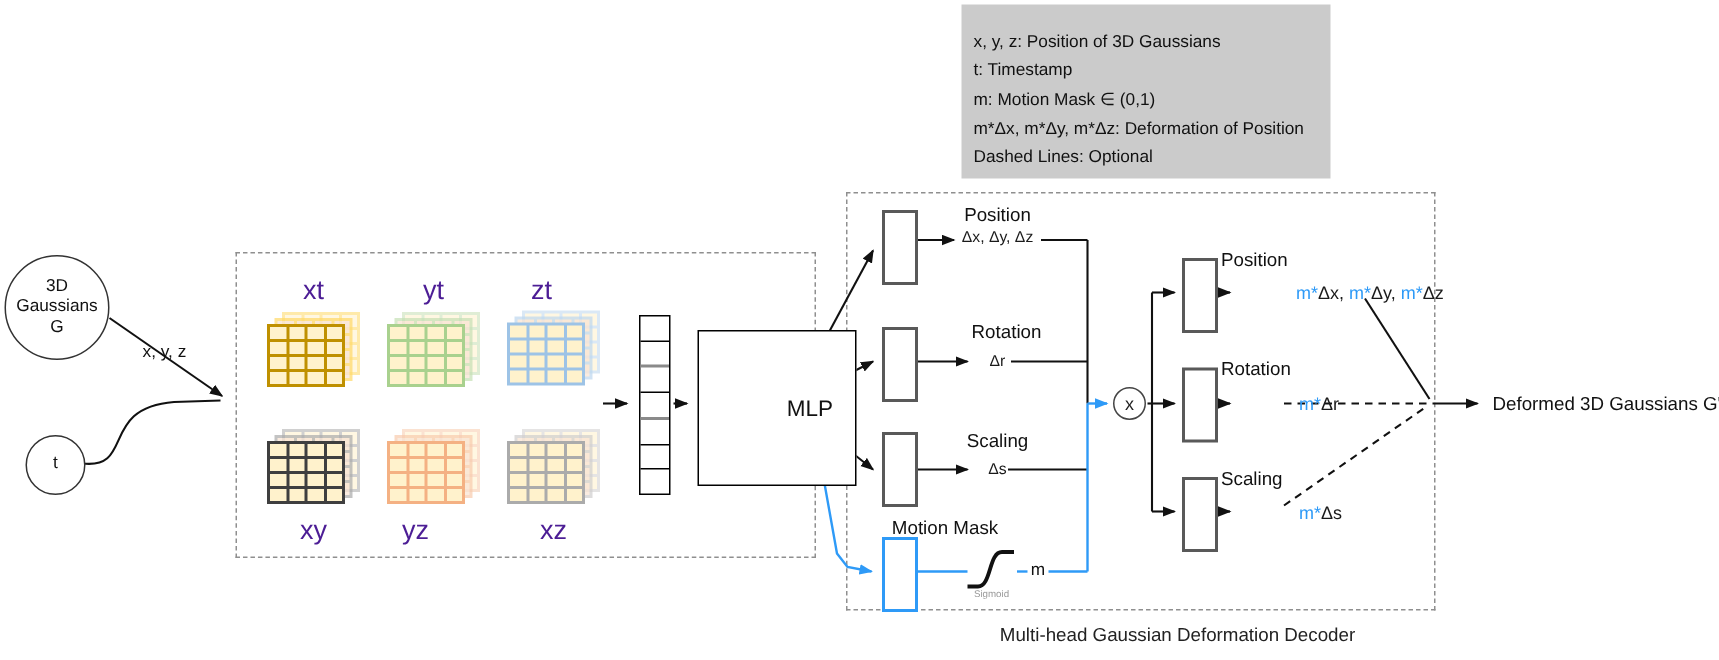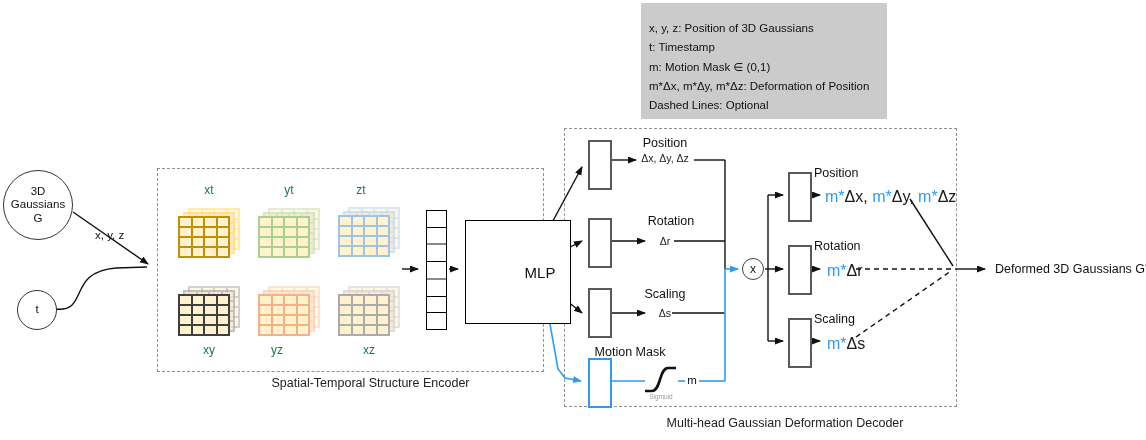--- a/index.html
+++ b/index.html
@@ -23,35 +23,35 @@
   
   .stack{width:62px;height:50px;}
   .layer{position:absolute;width:52px;height:42px;display:grid;
     grid-template-columns:repeat(4,1fr);grid-template-rows:repeat(4,1fr);
     gap:2px;padding:2px;box-sizing:border-box;}
   .layer div{background:var(--cell-fill,#FFF2CC);}
   .layer.back{left:10px;top:0;opacity:.55;}
   .layer.mid{left:5px;top:4px;opacity:.7;}
   .layer.mid div{background:#F8E3D2;}
   .layer.front{left:0;top:8px;}
-  .plane-label{font-size:12px;color:#15803d;}
+  .plane-label{font-size:18px;color:#4c1d95;}
   
   .vector{width:21px;height:120px;border:1px solid #000;box-sizing:border-box;
     display:flex;flex-direction:column;background:#fff;}
   .vcell{flex:1;border-bottom:1px solid #000;}
   .vcell:nth-child(2),.vcell:nth-child(4){border-bottom:2px solid #8a8a8a;}
   .vcell:last-child{border-bottom:none;}
   
   .mlp{border:1.5px solid #000;background:#fff;display:flex;align-items:center;
     justify-content:center;font-size:15px;padding-left:44px;}
   .head{width:20px;height:46px;border:2.5px solid #595959;background:#fff;box-sizing:content-box;}
   .head.blue{border-color:var(--accent,#2E9AF7);}
   .head-label{font-size:12.5px;color:#111;}
   .sym{font-size:10.5px;color:#1a1a1a;}
-  .rich{font-size:16px;color:#1a1a1a;}
+  .rich{font-size:12px;color:#1a1a1a;margin-left:39px;}
   .accent-text{color:var(--accent,#2E9AF7);}
   .tiny{font-size:6.5px;color:#9a9a9a;}
   .mult{width:20px;height:20px;border:1.5px solid #444;border-radius:50%;background:#fff;
     display:flex;align-items:center;justify-content:center;font-size:12px;color:#222;}
   svg{position:absolute;left:0;top:0;pointer-events:none;}
   .stroke-blue{stroke:var(--accent,#2E9AF7);}
   .fill-blue{fill:var(--accent,#2E9AF7);}
 </style>
 </head>
 <body>
@@ -482,21 +482,20 @@
       <div class="vcell"></div>
       <div class="vcell"></div>
       <div class="vcell"></div>
     <div class="vcell"></div>
       <div class="vcell"></div>
       <div class="vcell"></div>
   </div>
 
   <div class="abs mlp" style="left:465px;top:220px;width:60px;height:102px;">MLP</div>
 
-  <div class="abs caption center" style="left:177px;top:376px;width:387px;">Spatial-Temporal Structure Encoder</div>
 
   <div class="abs head" style="left:588px;top:140px;"></div>
   <div class="abs head" style="left:588px;top:218px;"></div>
   <div class="abs head" style="left:588px;top:288px;"></div>
   <div class="abs head blue" style="left:588px;top:358px;"></div>
 
   <div class="abs head-label center" style="left:625px;top:136px;width:80px;">Position</div>
   <div class="abs sym center" style="left:629px;top:152px;width:72px;">Δx, Δy, Δz</div>
   <div class="abs head-label center" style="left:631px;top:214px;width:80px;">Rotation</div>
   <div class="abs sym center" style="left:629px;top:235px;width:72px;">Δr</div>

